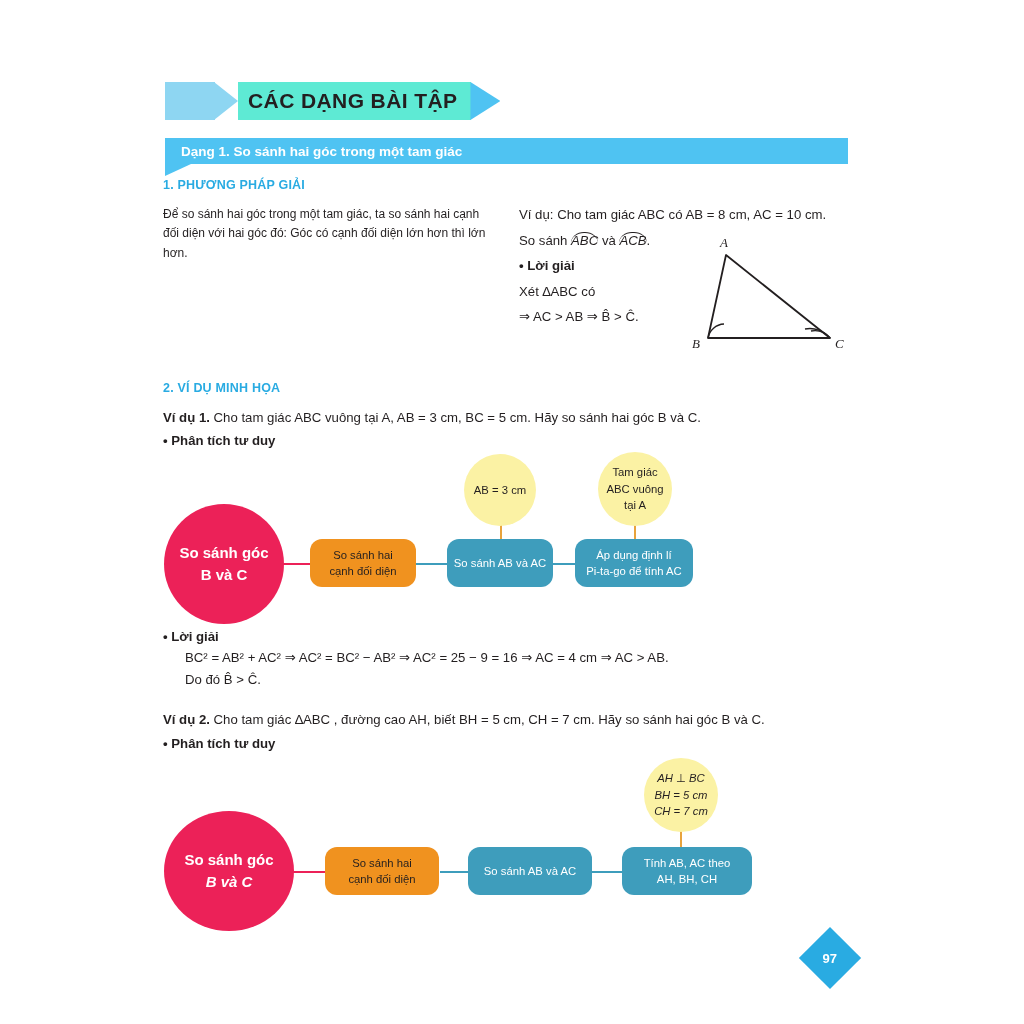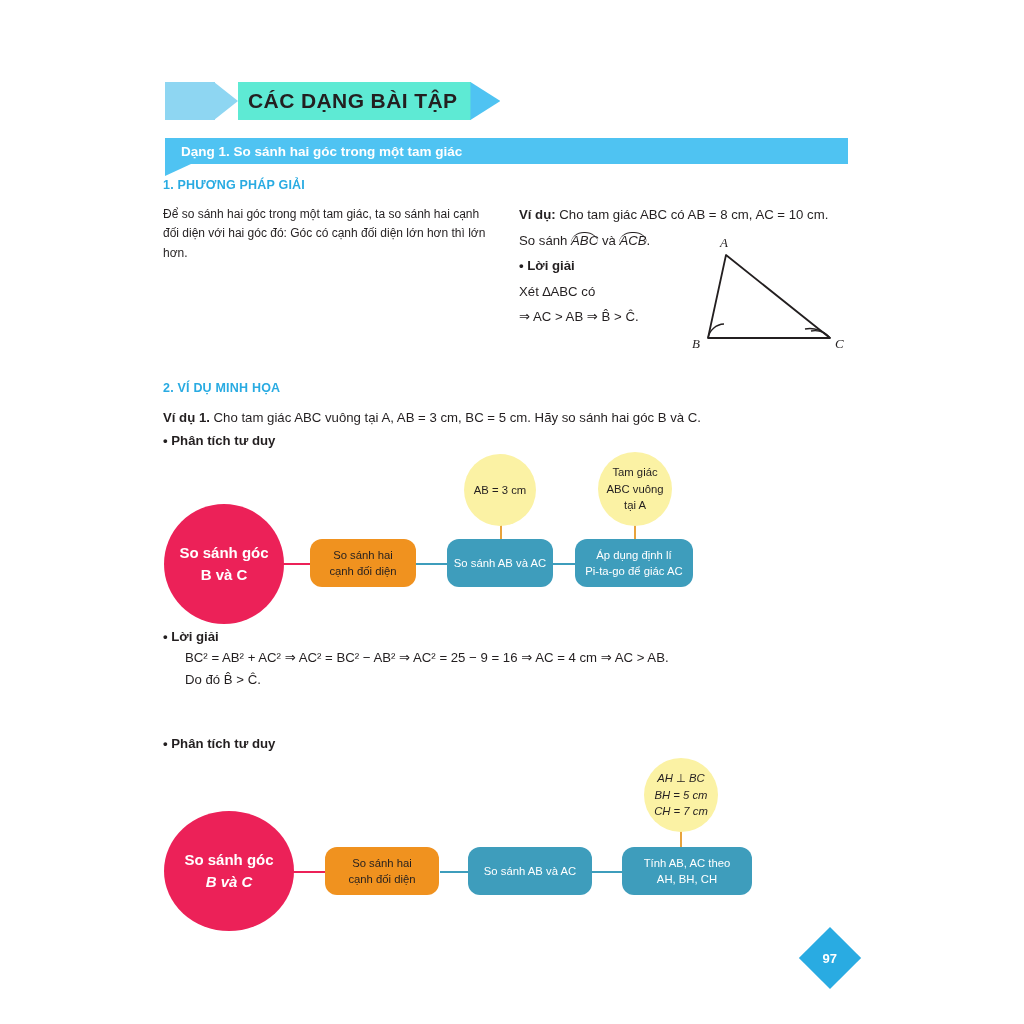--- a/index.html
+++ b/index.html
@@ -62,21 +62,21 @@
     position:absolute;left:163px;top:205px;width:325px;
     font-size:12px;line-height:1.62;color:#231f20;
   }
 
   
   .vidu{
     position:absolute;left:519px;top:205px;width:345px;
     font-size:13.2px;line-height:1.56;color:#231f20;
   }
   .vidu .ln{margin-bottom:5px;}
-  .vidu b{font-weight:bold;}
+  .vidu b{font-weight:normal;}
   i.mv{font-style:italic;}
   .ovl{border-top:1.4px solid #231f20;display:inline-block;line-height:1.05;padding-top:1px;
        border-radius:48% 48% 0 0 / 70% 70% 0 0;}
 
   
   .tri{position:absolute;left:680px;top:228px;}
 
   
   .stmt{position:absolute;font-size:13.2px;line-height:1.6;color:#231f20;}
   #ex1-stmt{left:163px;top:407px;width:690px;}
@@ -203,21 +203,21 @@
       </div>
     </div>
 
     <div class="node n-teal" style="left:447px;top:539px;width:106px;height:48px;">
       <div>So sánh AB và AC</div>
     </div>
 
     <div class="node n-teal" style="left:575px;top:539px;width:118px;height:48px;">
       <div>
         <div>Áp dụng định lí</div>
-        <div>Pi-ta-go để giác AC</div>
+        <div>Pi-ta-go để tính AC</div>
       </div>
     </div>
 
     <div class="node n-yellow" style="left:464px;top:454px;width:72px;height:72px;">
       <div>AB = 3 cm</div>
     </div>
 
     <div class="node n-yellow" style="left:598px;top:452px;width:74px;height:74px;">
       <div>
         <div>Tam giác</div>
@@ -226,20 +226,24 @@
       </div>
     </div>
   </div>
 
   <div class="sol">
     <div class="hd">• Lời giải</div>
     <div class="bd">BC² = AB² + AC² ⇒ AC² = BC² − AB² ⇒ AC² = 25 − 9 = 16 ⇒ AC = 4 cm ⇒ AC &gt; AB.</div>
     <div class="bd">Do đó B̂ &gt; Ĉ.</div>
   </div>
 
+  <div class="stmt" id="ex2-stmt">
+    <b>Ví dụ 2.</b>
+    <span>Cho tam giác ∆ABC , đường cao AH, biết BH = 5 cm, CH = 7 cm. Hãy so sánh hai góc B và C.</span>
+  </div>
   <div class="stmt" id="ex2-sub">• Phân tích tư duy</div>
 
   <div class="flow">
     <div class="fl-line pink" style="left:292px;top:871px;width:38px;"></div>
     <div class="fl-line" style="left:440px;top:871px;width:32px;"></div>
     <div class="fl-line" style="left:588px;top:871px;width:38px;"></div>
     <div class="fl-stem" style="left:680px;top:820px;height:32px;"></div>
 
     <div class="node n-circle" style="left:164px;top:811px;width:130px;height:120px;">
       <div>

